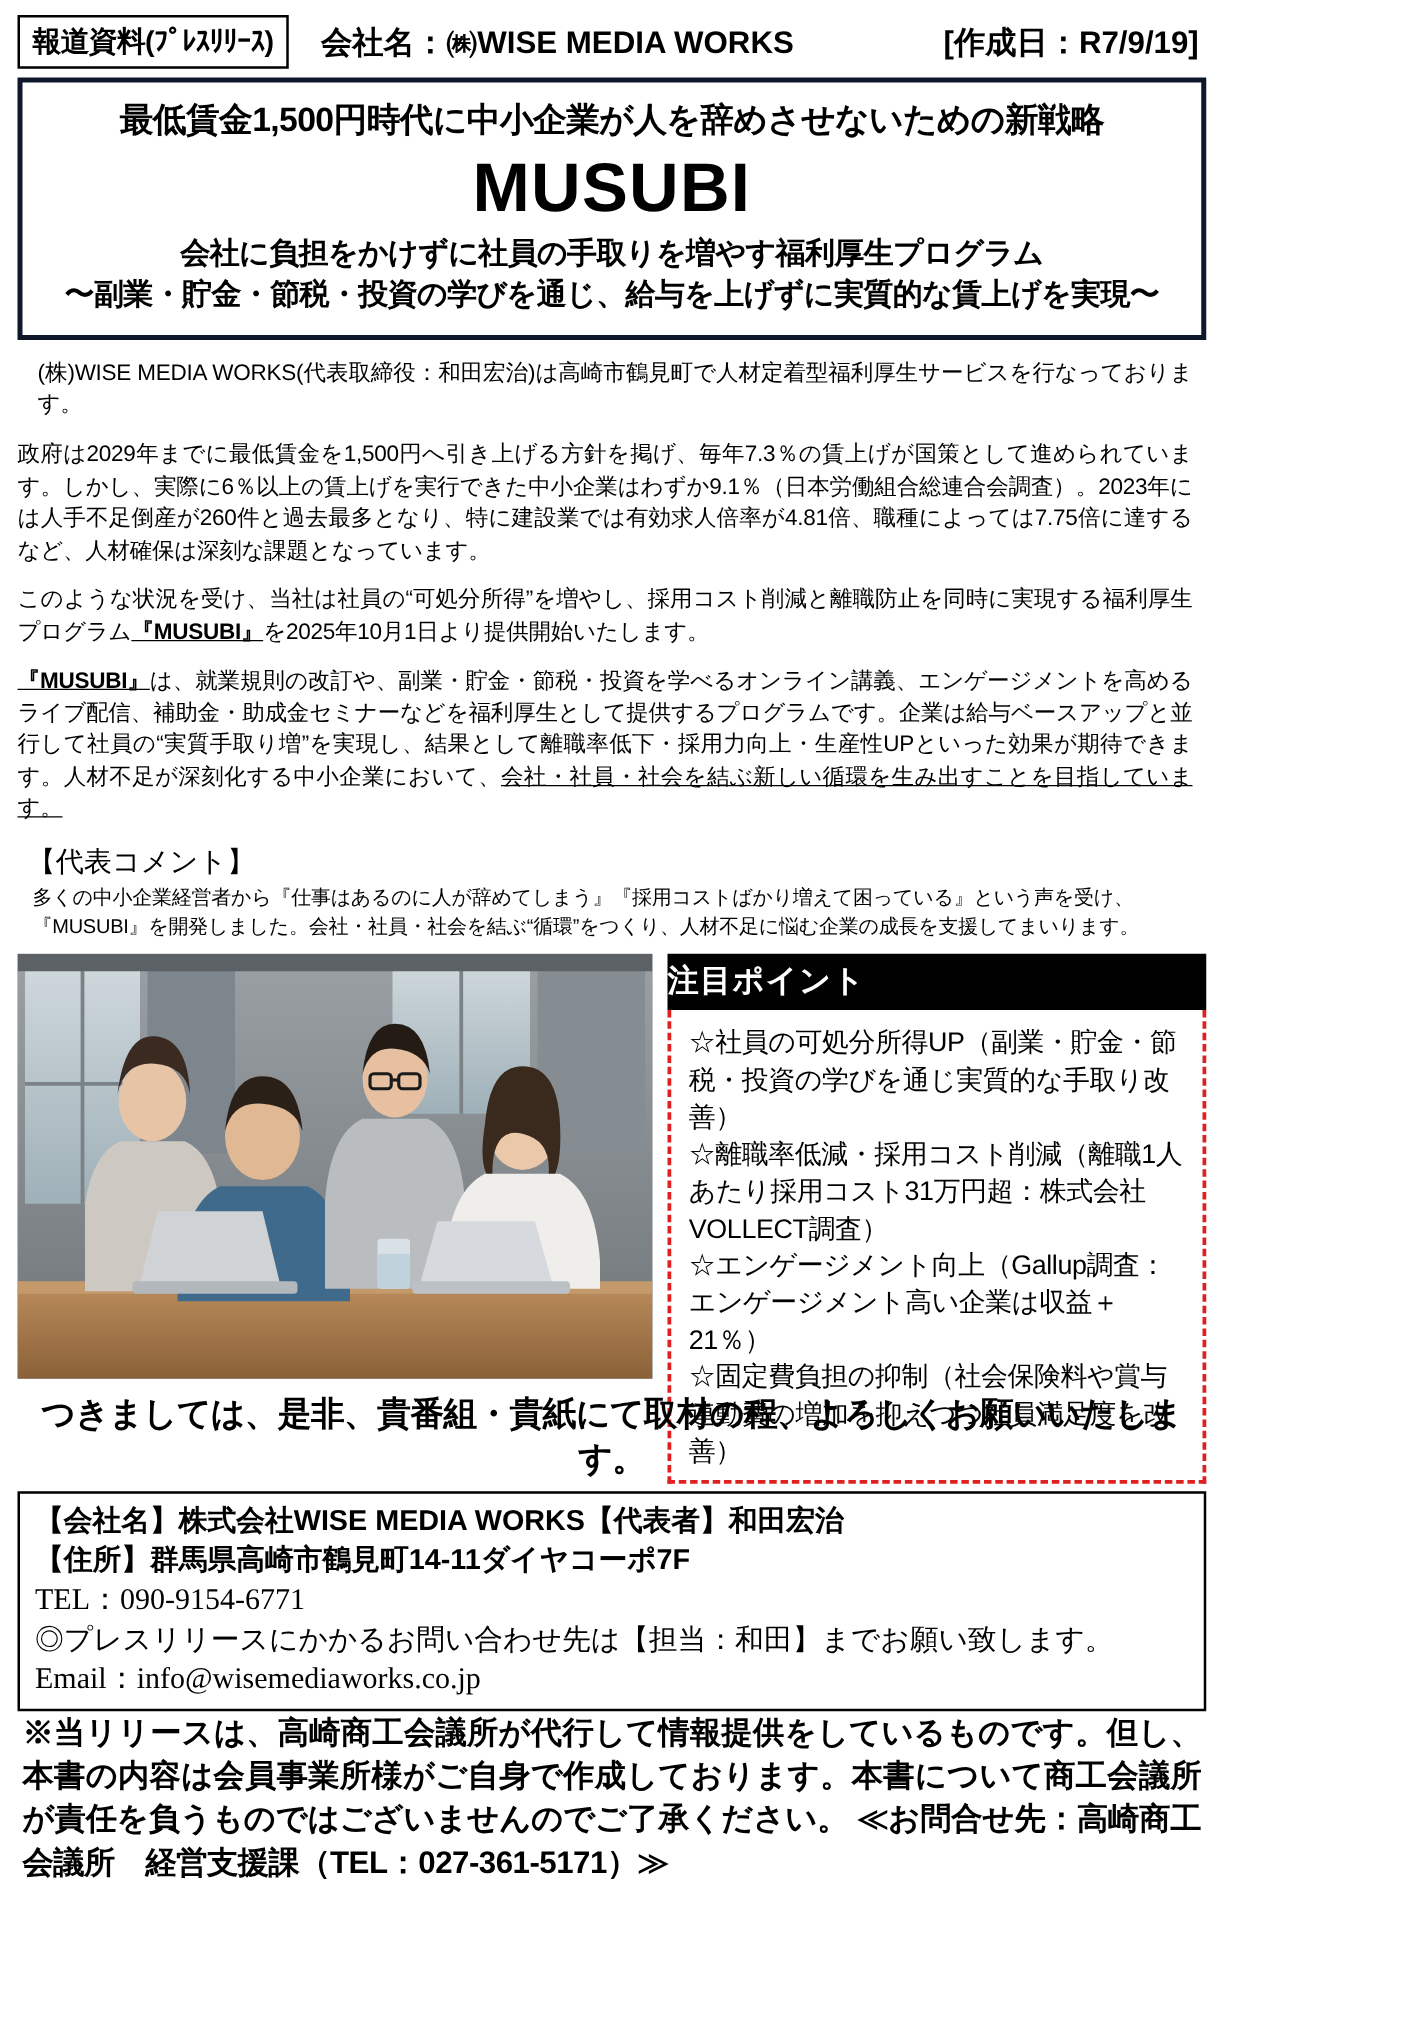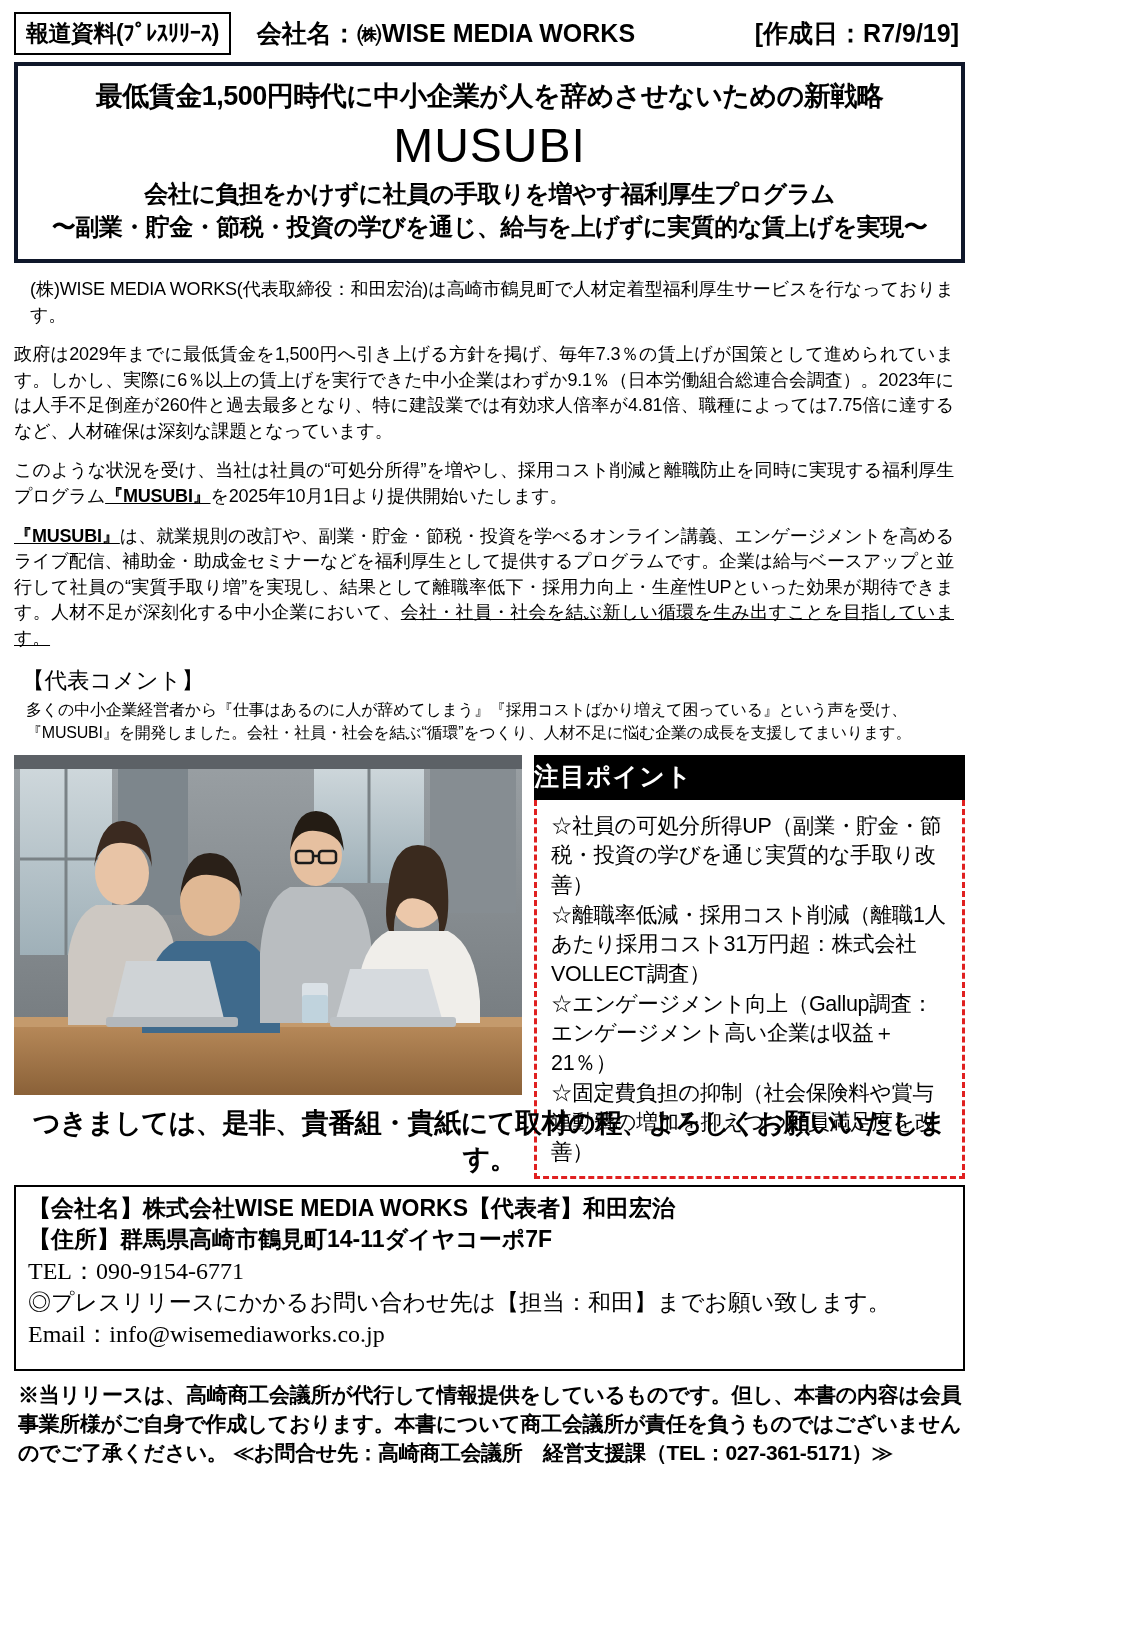--- a/index.html
+++ b/index.html
@@ -59,22 +59,22 @@
     text-align: center;
     margin-bottom: 14px;
   }
   .titlebox .lead {
     font-size: 27px;
     font-weight: 700;
     letter-spacing: -0.5px;
     line-height: 1.2;
   }
   .titlebox .brand {
-    font-size: 48px;
-    font-weight: 400;
+    font-size: 55px;
+    font-weight: 700;
     line-height: 1.25;
     margin: 4px 0 2px 0;
     letter-spacing: 1px;
   }
   .titlebox .sub1 {
     font-size: 24px;
     font-weight: 700;
     line-height: 1.35;
     letter-spacing: -0.5px;
   }
@@ -163,37 +163,37 @@
     text-align: center;
     font-size: 27px;
     font-weight: 700;
     margin: 10px 0 8px 0;
     letter-spacing: -0.5px;
   }
 
   
   .contact {
     border: 2px solid #000;
-    padding: 6px 12px 18px 12px;
-    margin-bottom: 10px;
+    padding: 6px 12px 8px 12px;
+    margin-bottom: 0;
   }
   .contact .line {
     font-size: 23px;
     line-height: 1.35;
     white-space: nowrap;
   }
   .contact .line.b { font-weight: 700; }
   .contact .line.serif {
     font-family: "Liberation Serif", serif;
     font-size: 24px;
   }
 
   
   .footnote {
-    font-size: 21px;
+    font-size: 25px;
     line-height: 1.38;
     font-weight: 700;
     text-align: justify;
     padding: 0 4px;
     letter-spacing: -0.4px;
   }
 </style>
 </head>
 <body>
 

